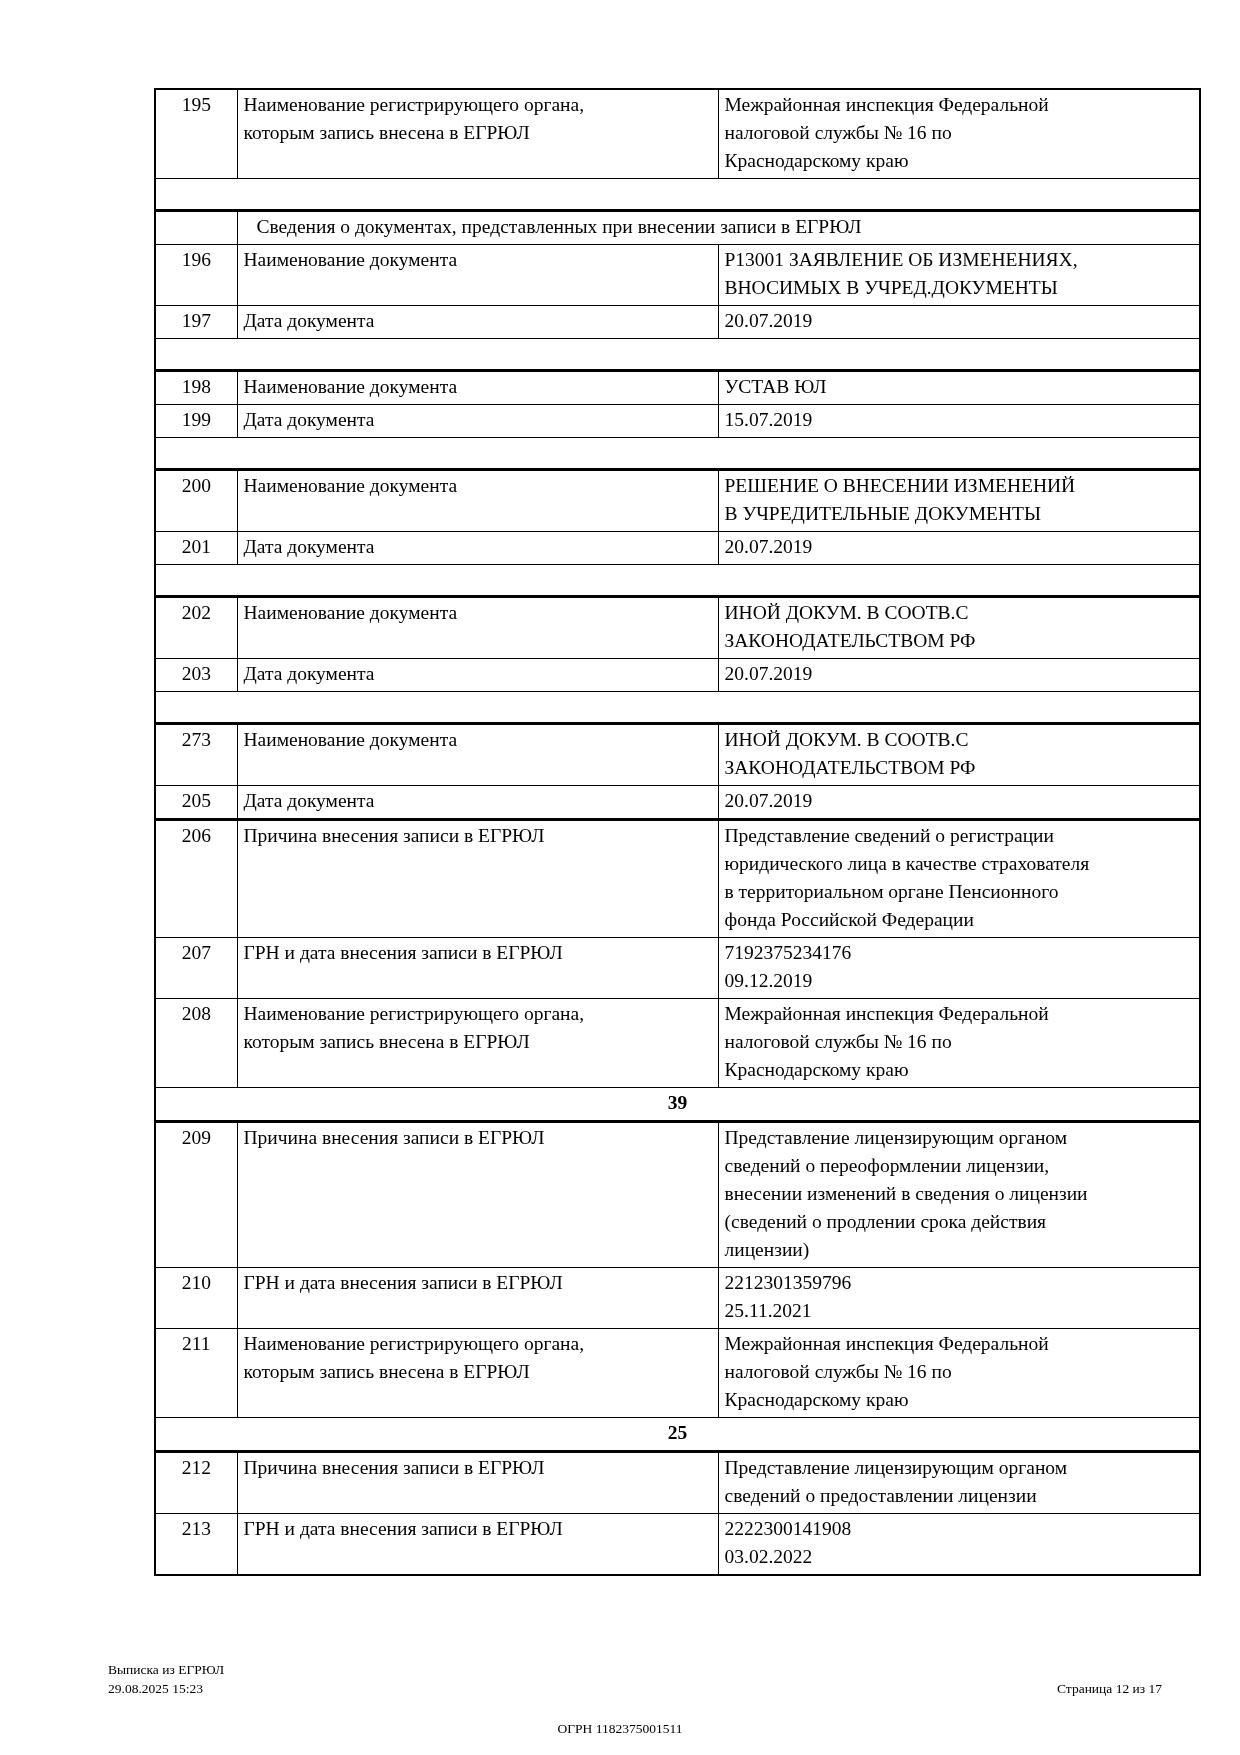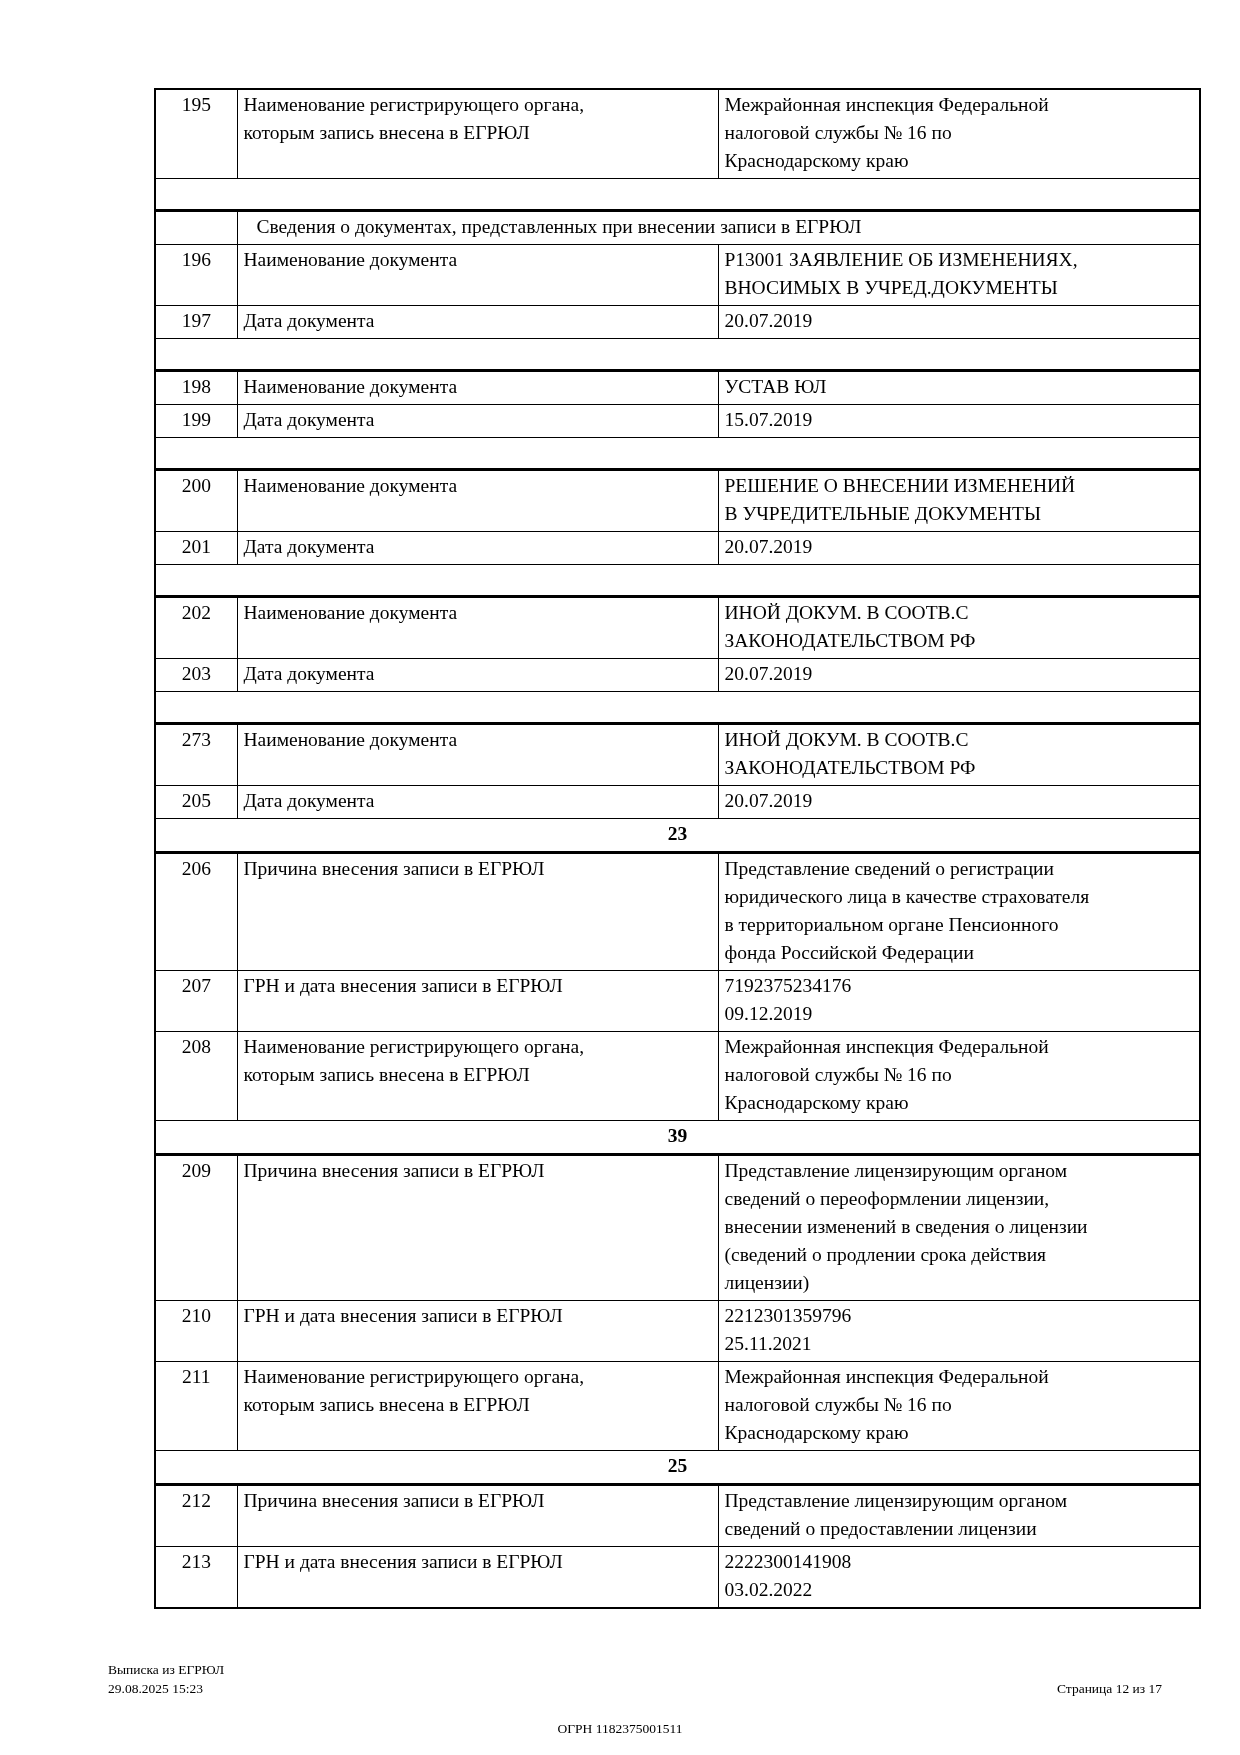--- a/index.html
+++ b/index.html
@@ -172,23 +172,20 @@
           <td class="num">273</td>
           <td class="label-cell">Наименование документа</td>
           <td class="value-cell">ИНОЙ ДОКУМ. В СООТВ.С
 ЗАКОНОДАТЕЛЬСТВОМ РФ</td>
         </tr>
         <tr class="record">
           <td class="num">205</td>
           <td class="label-cell">Дата документа</td>
           <td class="value-cell">20.07.2019</td>
         </tr>
-        <tr class="section">
-          <td colspan="3">23</td>
-        </tr>
         <tr class="thick-top record">
           <td class="num">206</td>
           <td class="label-cell">Причина внесения записи в ЕГРЮЛ</td>
           <td class="value-cell">Представление сведений о регистрации
 юридического лица в качестве страхователя
 в территориальном органе Пенсионного
 фонда Российской Федерации</td>
         </tr>
         <tr class="record">
           <td class="num">207</td>

